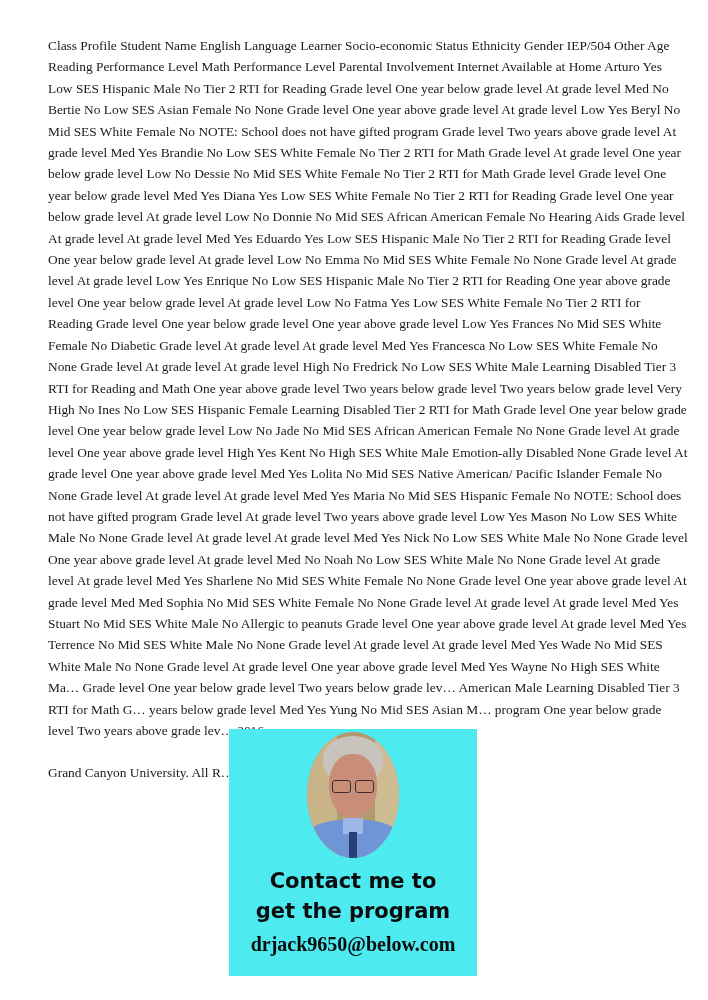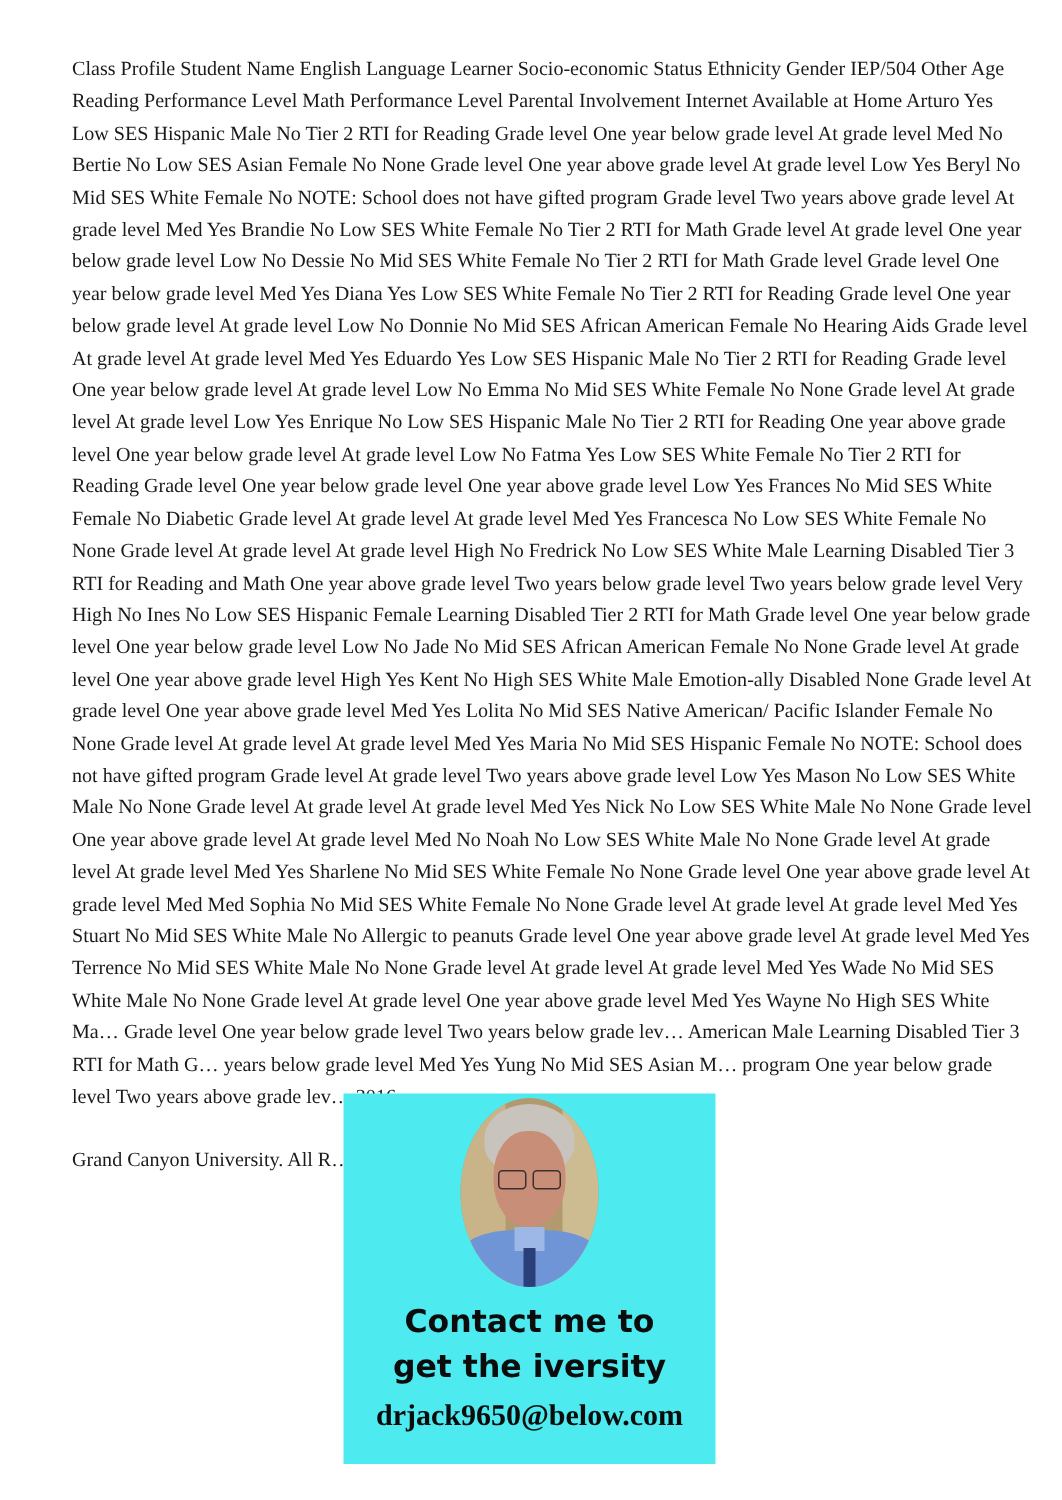--- a/index.html
+++ b/index.html
@@ -119,15 +119,15 @@
     <div class="bg-right"></div>
     <div class="shirt"></div>
     <div class="collar"></div>
     <div class="tie"></div>
     <div class="hair"></div>
     <div class="face"></div>
     <div class="glasses-l"></div>
     <div class="glasses-r"></div>
   </div>
   <div class="cta-line cta-first">Contact me to</div>
-  <div class="cta-line">get the iversity</div>
+  <div class="cta-line">get the program</div>
   <div class="email">drjack9650@below.com</div>
 </div>
 
 </body></html>

